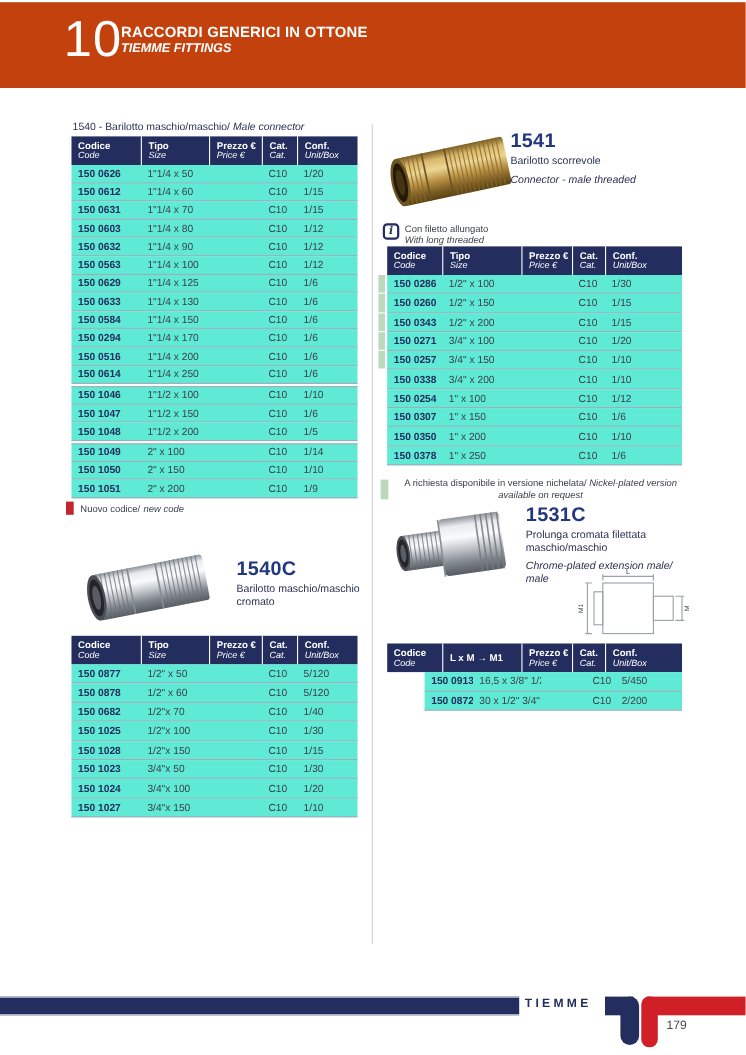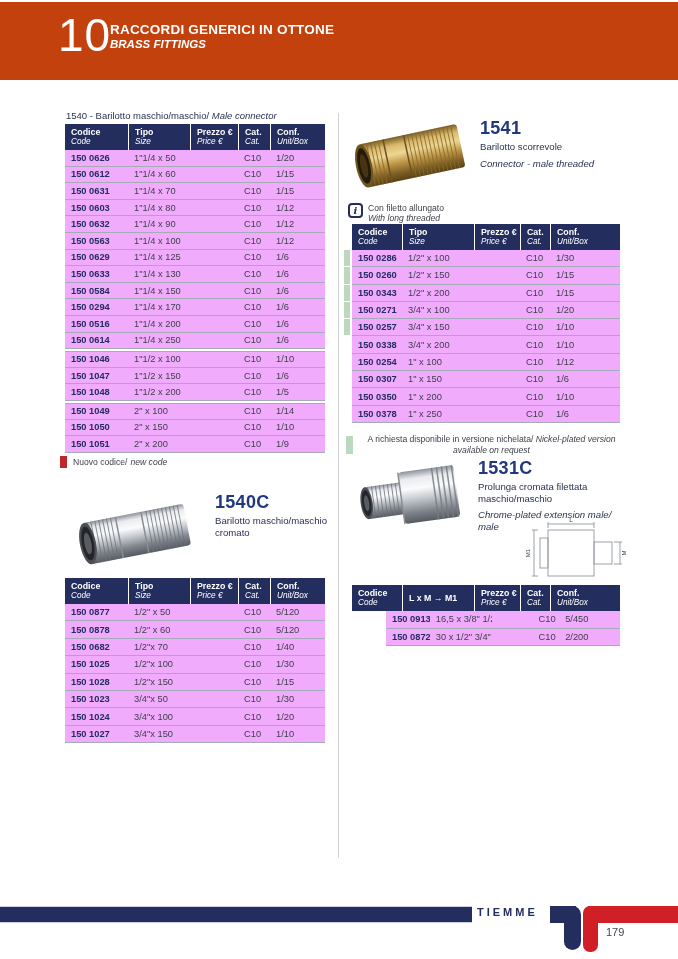--- a/index.html
+++ b/index.html
@@ -20,21 +20,21 @@
 
   
   .table { position:absolute; }
   .thead { display:flex; background:#232d5e; color:#fff; height:26px; }
   .th { padding:3px 0 0 6px; border-left:1px solid #fff; overflow:hidden; }
   .th:first-child { border-left:none; }
   .th .l1 { font-size:8.8px; font-weight:bold; line-height:10px; }
   .th .l2 { font-size:8.2px; font-style:italic; line-height:9px; }
   .th.single .l1 { line-height:20px; }
   .tbody { }
-  .trow { display:flex; align-items:center; height:16.6px; border-bottom:1px solid #a6abba; position:relative; background:#f0abfc; }
+  .trow { display:flex; align-items:center; height:16.6px; border-bottom:1px solid #a6abba; position:relative; background:#5eead4; }
   .trow.group-start { margin-top:2px; border-top:1px solid #a6abba; }
   .cell { font-size:9.3px; color:#3d3f49; padding-left:6px; white-space:nowrap; overflow:hidden; }
   .cell.code { font-weight:bold; color:#232d5e; }
   .row-marker { position:absolute; left:-8px; top:0; width:6px; height:100%; background:#bcd9bd; }
 
   .t-left  { width:260px; }
   .t-left  .c1{width:63px;} .t-left .c2{width:62px;} .t-left .c3{width:48px;} .t-left .c4{width:32px;} .t-left .c5{width:55px;}
   .t-right { width:268px; }
   .t-right .c1{width:50px;} .t-right .c2{width:72px;} .t-right .c3{width:46px;} .t-right .c4{width:30px;} .t-right .c5{width:70px;}
   .t-1540  { left:65px;  top:124px; }
@@ -59,23 +59,23 @@
   .note-marker { width:7px; height:18px; background:#bcd9bd; margin:2px 6px 0 0; flex:none; }
   .note-text { font-size:8.6px; color:#3d3f49; line-height:10.5px;text-align:center; }
   .note-text i { font-style:italic; }
 
   
   .prod-title { font-size:18px; font-weight:bold; color:#21387f; letter-spacing:.3px; }
   .prod-name { font-size:9.6px; color:#2b3153; line-height:11.5px; margin-top:2px; }
   .prod-name-en { font-size:9.6px; font-style:italic; color:#2b3153; line-height:11.5px; margin-top:5px; }
 
   .blk-1541-img  { position:absolute; left:350px; top:110px; }
-  .blk-1541-txt  { position:absolute; left:480px; top:118px; width:150px; }
+  .blk-1541-txt  { position:absolute; left:464px; top:118px; width:150px; }
   .blk-1540c-img { position:absolute; left:72px;  top:488px; }
-  .blk-1540c-txt { position:absolute; left:215px; top:492px; width:115px; }
+  .blk-1540c-txt { position:absolute; left:215px; top:507px; width:115px; }
   .blk-1531c-img { position:absolute; left:355px; top:453px; }
   .blk-1531c-txt { position:absolute; left:478px; top:458px; width:150px; }
   .blk-drawing   { position:absolute; left:524px; top:516px; }
 
   .info-line { position:absolute; left:348px; top:203px; display:flex; align-items:flex-start; }
   .info-icon { width:15px; height:15px; border:2px solid #232d5e; border-radius:4px; color:#232d5e;
                font-family:"DejaVu Serif", serif; font-style:italic; font-weight:bold; font-size:10px;
                display:flex; align-items:center; justify-content:center; margin-right:5px; background:#fff; }
   .info-text { font-size:8.6px; color:#3d3f49; line-height:10px; }
   .info-text .en { font-style:italic; }
@@ -89,21 +89,21 @@
 </style>
 </head>
 <body>
 
 <div class="page">
 
   <div class="band">
     <div class="chapter-num">10</div>
     <div class="band-titles">
       <div class="band-title">RACCORDI GENERICI IN OTTONE</div>
-      <div class="band-sub">BRASS FITTINGS</div>
+      <div class="band-sub">TIEMME FITTINGS</div>
     </div>
   </div>
 
   <div class="vdivider"></div>
 
   <div class="tbl-title">
     <span>1540 - Barilotto maschio/maschio/</span>
     <i>Male connector</i>
   </div>
 

